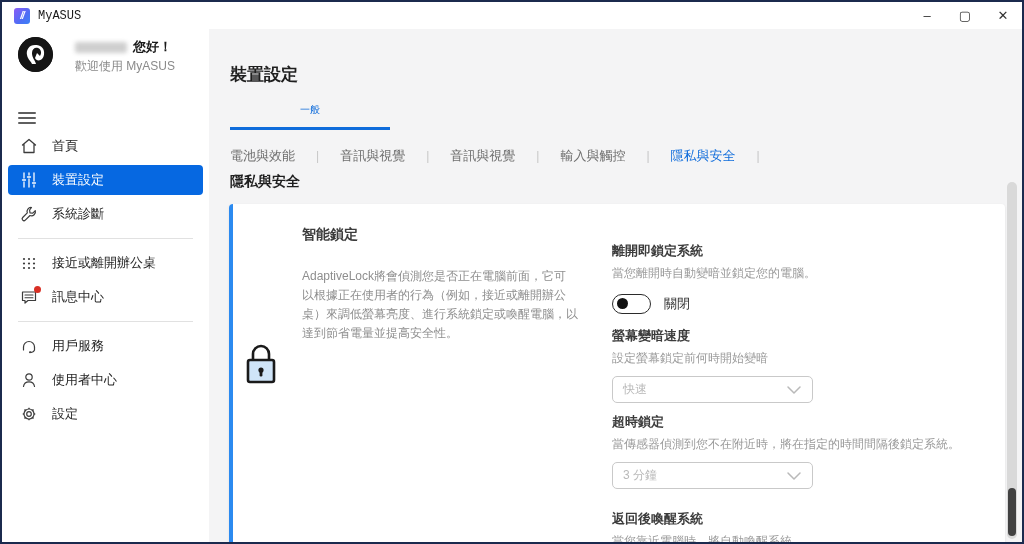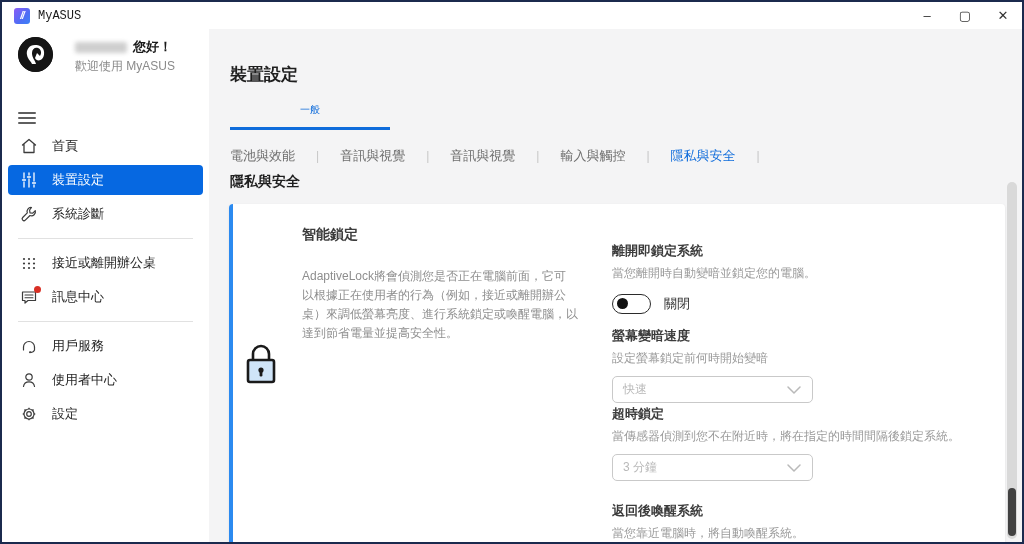--- a/index.html
+++ b/index.html
@@ -58,21 +58,21 @@
   .feature-desc { position:absolute; top:63px; left:73px; width:276px; font-size:12px; color:#8e8e8e; line-height:19px; }
   .lock-wrap { position:absolute; top:140px; left:15px; }
   .settings-col { position:absolute; top:38px; left:383px; width:370px; }
   .setting-title { font-size:13px; font-weight:bold; color:#3c3c3c; margin-bottom:5px; }
   .setting-desc { font-size:12px; color:#9a9a9a; margin-bottom:9px; }
   .toggle-row { display:flex; align-items:center; margin-bottom:13px;margin-top:12px; }
   .toggle { width:39px; height:20px; border:1.5px solid #2b2b2b; border-radius:11px; position:relative; cursor:pointer; background:#fff; }
   .toggle .knob { position:absolute; top:3px; left:3.5px; width:11px; height:11px; border-radius:50%; background:#111; }
   .toggle-label { margin-left:13px; font-size:13px; color:#2b2b2b; }
   .select { width:201px; height:27px; border:1px solid #c9c9c9; border-radius:5px; background:#fff;
-    display:flex; align-items:center; padding:0 10px; margin-bottom:2px; cursor:pointer; }
+    display:flex; align-items:center; padding:0 10px; margin-bottom:10px; cursor:pointer; }
   .select .sel-value { font-size:12px; color:#b9b9b9; flex:1; }
   .gap-lg { margin-bottom:21px; }
   
   .scroll-track { position:absolute; top:153px; right:5px; width:10px; height:357px; background:#d9d9d9; border-radius:5px; }
   .scroll-thumb { position:absolute; bottom:3px; left:1px; width:8px; height:48px; background:#414141; border-radius:4px; cursor:pointer; }
 </style>
 </head>
 <body>
 
 <div class="window">

